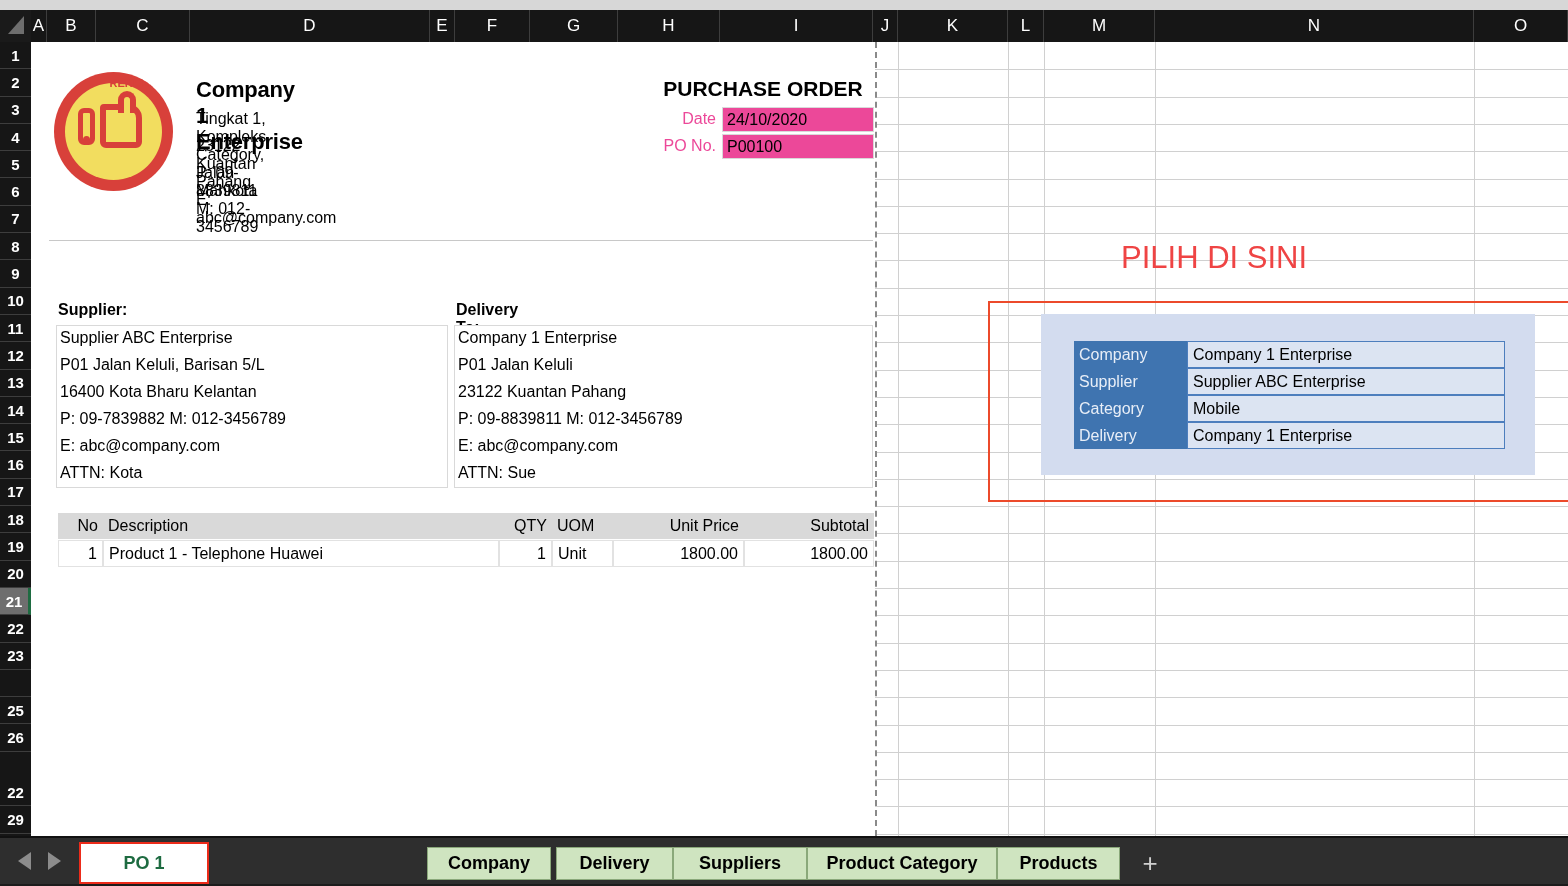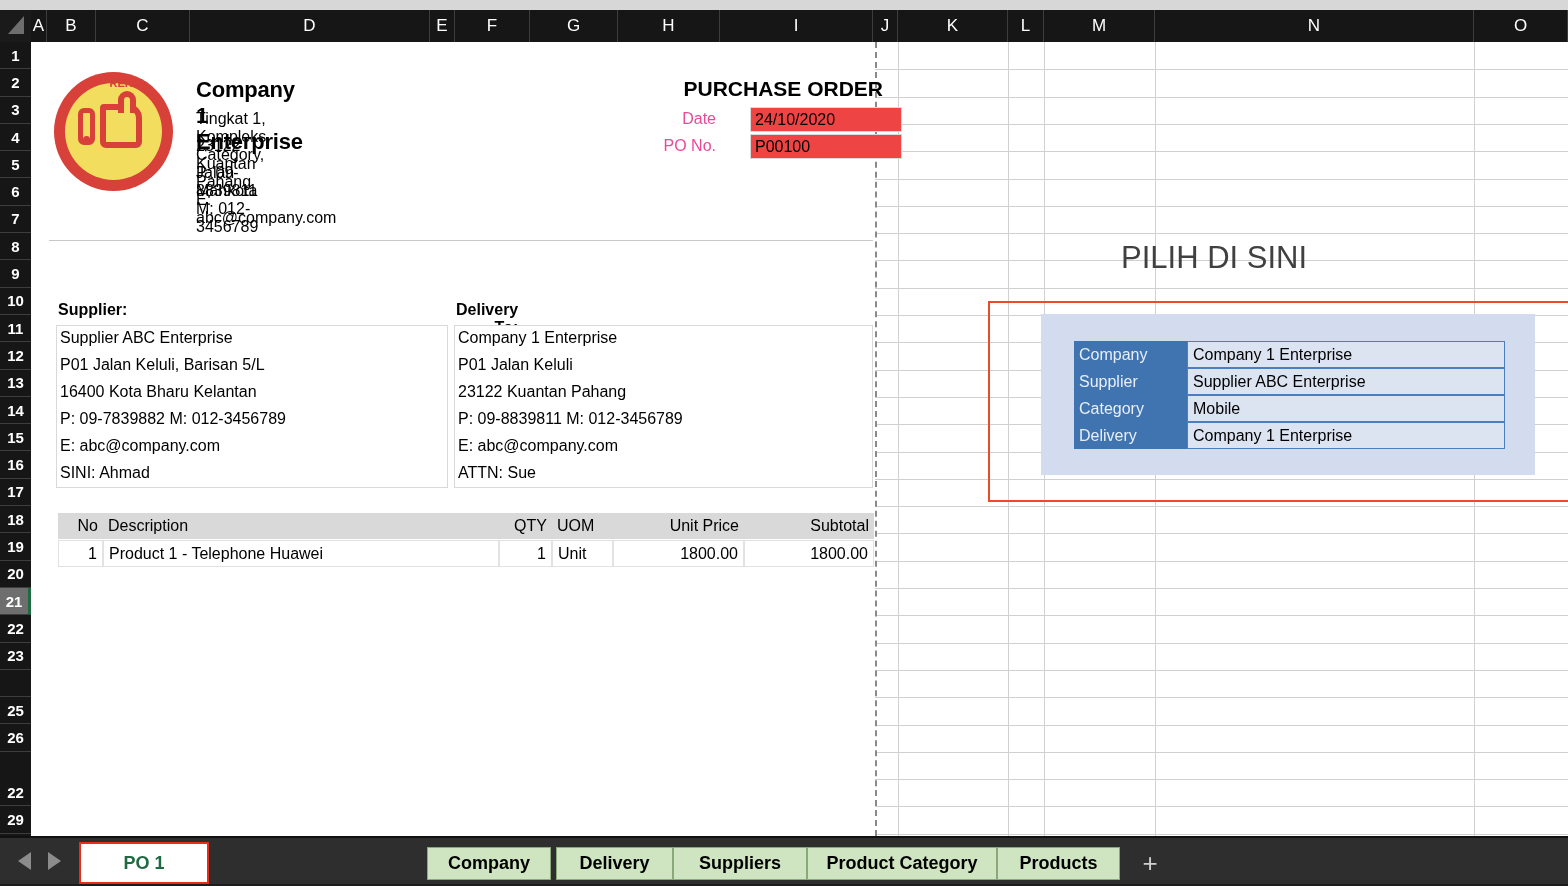--- a/index.html
+++ b/index.html
@@ -142,45 +142,45 @@
     font-size: 22px; font-weight: bold; color: #000;
     letter-spacing: -0.2px;
   }
   .co-line {
     position: absolute; left: 165px;
     font-size: 16px; color: #000;
   }
 
   .po-title {
     position: absolute; left: 612px; top: 35px;
-    width: 240px; text-align: right;
+    width: 240px; text-align: center;
     font-size: 21px; font-weight: bold; color: #000;
   }
   .po-lbl {
     position: absolute; width: 100px; text-align: right;
     font-size: 16px; color: #ec4899;
   }
   .po-val {
-    position: absolute; left: 719px;
+    position: absolute; left: 691px;
     width: 152px; height: 25px;
     font-size: 16px; color: #000;
     border: 1px solid #d9d9d9;
     box-sizing: border-box;
     padding-left: 4px; line-height: 23px;
-    background: #ef4444;
+    background: #ec4899;
   }
 
   .rule {
     position: absolute; left: 18px; top: 198px;
     width: 824px; height: 1px; background: #c8c8c8;
   }
 
   .blk-label {
     position: absolute;
-    font-size: 16px; font-weight: bold; color: #000; text-align: right;
+    font-size: 16px; font-weight: bold; color: #000;
   }
   .blk-box {
     position: absolute;
     border: 1px solid #d9d9d9;
     box-sizing: border-box;
     background: #ffffff;
   }
   .blk-line {
     position: absolute;
     font-size: 16px; color: #000; white-space: nowrap;
@@ -203,21 +203,21 @@
     display: flex; align-items: center;
     border: 1px solid #e2e2e2;
     background: #ffffff;
   }
   .ta-l { justify-content: flex-start; padding-left: 5px; }
   .ta-r { justify-content: flex-end; padding-right: 5px; }
 
   
   .pilih {
     position: absolute; left: 1090px; top: 198px;
-    font-size: 31px; color: #404040;
+    font-size: 31px; color: #ef4444;
     font-family: "Liberation Sans", sans-serif;
     white-space: nowrap;
   }
   .redbox {
     position: absolute; left: 957px; top: 259px;
     width: 584px; height: 201px;
     border: 2px solid #ec4a2b;
     box-sizing: border-box;
   }
   .panel {
@@ -440,21 +440,21 @@
 
       <div class="rule"></div>
 
       <div class="blk-label" style="left:27px; top:259px">Supplier:</div>
       <div class="blk-box" style="left:25px; top:283px; width:392px; height:163px"></div>
       <div class="blk-line" style="left:29px; top:287px">Supplier ABC Enterprise</div>
       <div class="blk-line" style="left:29px; top:314px">P01 Jalan Keluli, Barisan 5/L</div>
       <div class="blk-line" style="left:29px; top:341px">16400 Kota Bharu Kelantan</div>
       <div class="blk-line" style="left:29px; top:368px">P: 09-7839882  M: 012-3456789</div>
       <div class="blk-line" style="left:29px; top:395px">E: abc@company.com</div>
-      <div class="blk-line" style="left:29px; top:422px">SINI: Ahmad</div>
+      <div class="blk-line" style="left:29px; top:422px">ATTN: Kota</div>
 
       <div class="blk-label" style="left:425px; top:259px">Delivery To:</div>
       <div class="blk-box" style="left:423px; top:283px; width:419px; height:163px"></div>
       <div class="blk-line" style="left:427px; top:287px">Company 1 Enterprise</div>
       <div class="blk-line" style="left:427px; top:314px">P01 Jalan Keluli</div>
       <div class="blk-line" style="left:427px; top:341px">23122 Kuantan Pahang</div>
       <div class="blk-line" style="left:427px; top:368px">P: 09-8839811  M: 012-3456789</div>
       <div class="blk-line" style="left:427px; top:395px">E: abc@company.com</div>
       <div class="blk-line" style="left:427px; top:422px">ATTN: Sue</div>
 

